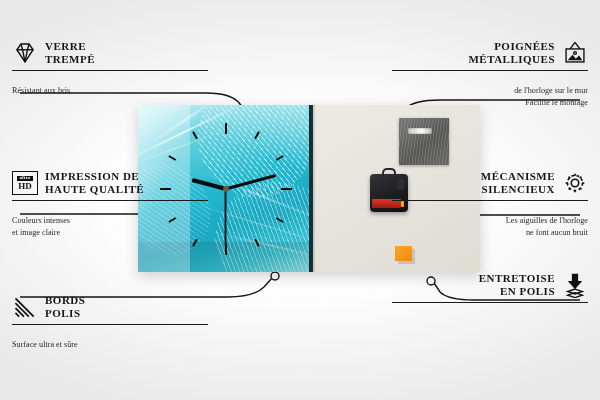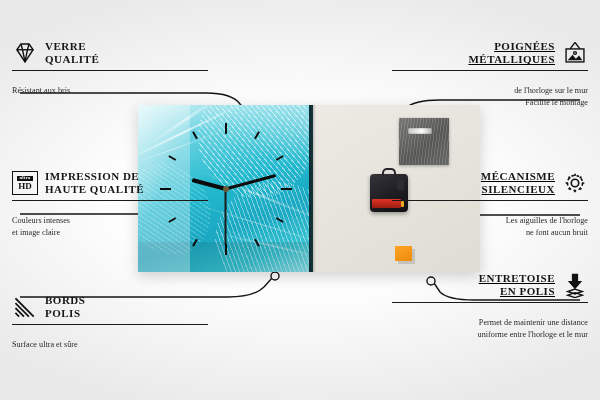--- a/index.html
+++ b/index.html
@@ -93,21 +93,21 @@
   .callout { position:absolute; width:196px; }
   .callout .head { display:flex; align-items:center; gap:7px; }
   .callout .titles { display:flex; flex-direction:column; }
   .callout .t-line { font-weight:bold; font-size:11px; letter-spacing:.5px;
     color:#161616; line-height:1.22; white-space:nowrap; }
   .callout .rule { height:1.4px; background:#1a1a1a; margin:3px 0 4px; }
   .callout .desc { font-size:8.2px; color:#2a2a2a; line-height:1.38;margin-top:14px; }
 
   .callout.left { left:12px; text-align:left; }
   .callout.right { right:12px; text-align:right; }
-  .callout.right .head { flex-direction:row-reverse;text-decoration:underline; }
+  .callout.right .head { flex-direction:row-reverse; }
   .callout.right .titles { align-items:flex-end; }
 
   .ico { width:26px; height:26px; flex:0 0 26px; display:block; }
   .ico svg { width:100%; height:100%; display:block; }
 
   .hdbox { width:26px; height:24px; flex:0 0 26px; border:1.6px solid #111;
     display:flex; flex-direction:column; align-items:center; justify-content:center; line-height:1; }
   .hdbox .u { font-size:4.6px; font-weight:bold; letter-spacing:.3px; color:#111;
     background:#111; color:#fff; padding:0 2px; }
   .hdbox .h { font-size:9px; font-weight:bold; color:#111; margin-top:1px; }
@@ -221,21 +221,21 @@
             <g fill="none" stroke="#111" stroke-width="1.7">
           <path d="M6 12 L16 27 L26 12 L21 5 L11 5 Z"></path>
           <path d="M6 12 H26"></path>
               <path d="M11 5 L13 12 L16 27"></path>
               <path d="M21 5 L19 12 L16 27"></path>
         </g>
           </svg>
       </span>
       <span class="titles">
         <span class="t-line">VERRE</span>
-        <span class="t-line">QUALITÉ</span>
+        <span class="t-line">TREMPÉ</span>
       </span>
     </div>
     <div class="rule"></div>
     <div class="desc">
       <div>Résistant aux bris</div>
     </div>
   </div>
 
   <div class="callout left" style="top:170px">
     <div class="head">
@@ -338,19 +338,15 @@
           <path d="M16 25.5 l9 3 l-9 3 l-9 -3 Z"></path>
         </g>
           </svg>
       </span>
       <span class="titles">
         <span class="t-line">ENTRETOISE</span>
         <span class="t-line">EN POLIS</span>
       </span>
     </div>
     <div class="rule"></div>
-    <div class="desc">
-      <div>Permet de maintenir une distance</div>
-      <div>uniforme entre l'horloge et le mur</div>
-    </div>
   </div>
 
 </div>
 
 </body></html>

